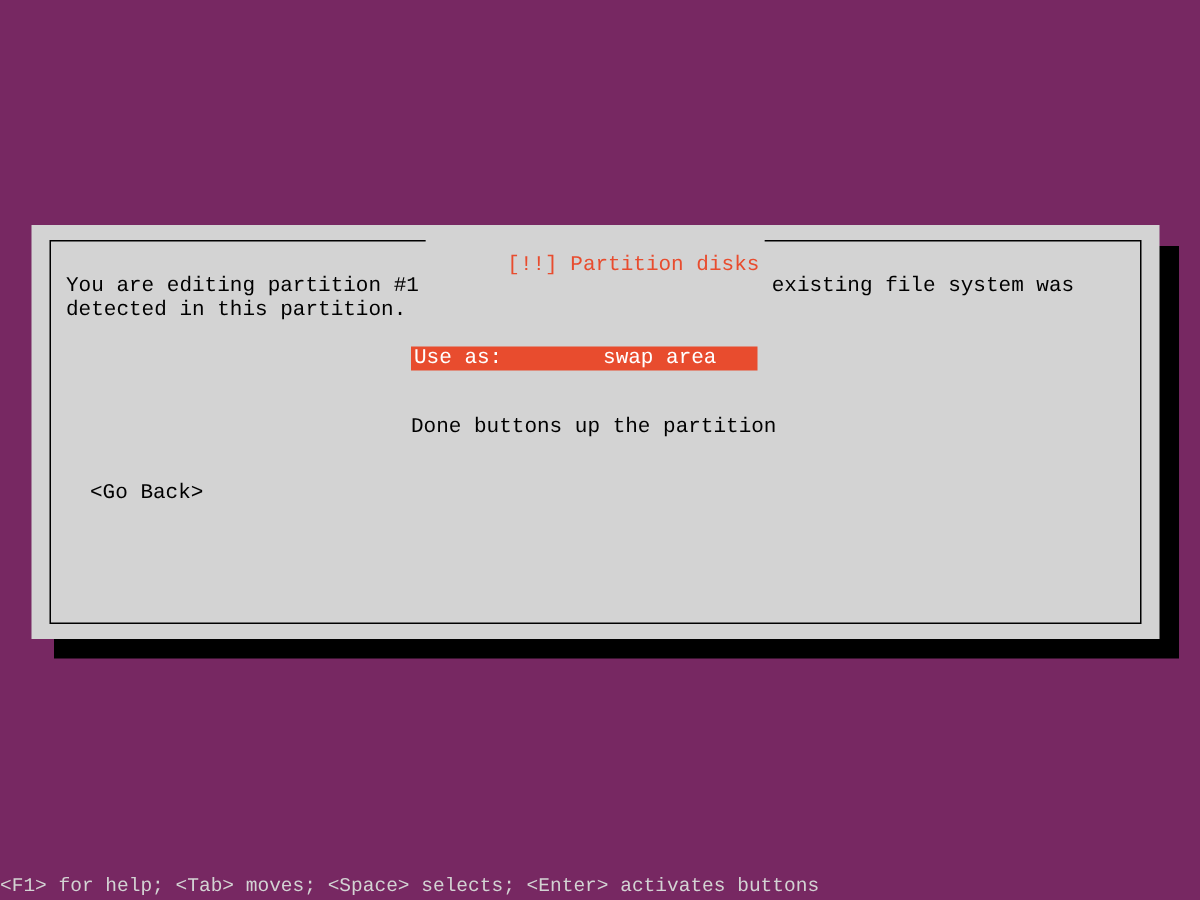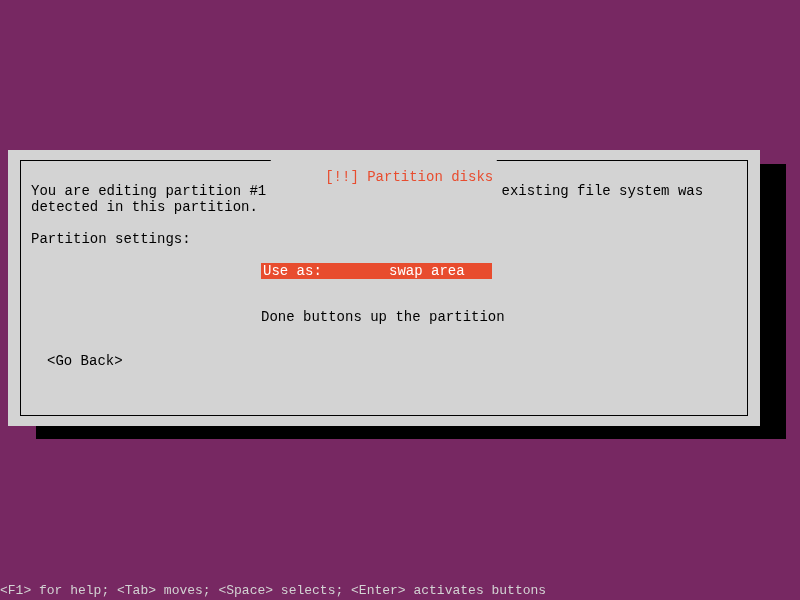--- a/index.html
+++ b/index.html
@@ -20,21 +20,21 @@
       position: absolute;
       top: 164px;
       left: 36px;
       width: 750px;
       height: 275px;
       background: #000;
     }
     .dialog {
       position: absolute;
       top: 150px;
-      left: 8px;
+      left: 21px;
       width: 752px;
       height: 276px;
       background: #d3d3d3;
       padding: 10px 12px;
     }
     .dialog-inner {
       border: 1px solid #000;
       width: 100%;
       height: 100%;
       position: relative;
@@ -103,21 +103,20 @@
 <div class="shadow"></div>
 
 <div class="dialog">
   <div class="dialog-inner">
     <div class="dialog-title">
       <span>[!!] Partition disks</span>
     </div>
 
     <div class="desc">You are editing partition #1 of SCSI3 (0,0,0) (sda). No existing file system was detected in this partition.</div>
 
-    <div class="section-label">Partition settings:</div>
 
     <div class="settings-area">
       <div><span class="setting-row selected"><span>Use as:</span>        <span>swap area</span>   </span></div>
 
       <div class="spacer"></div>
 
 
       <div class="spacer"></div>
 
       <div class="action-item">Done buttons up the partition</div>

